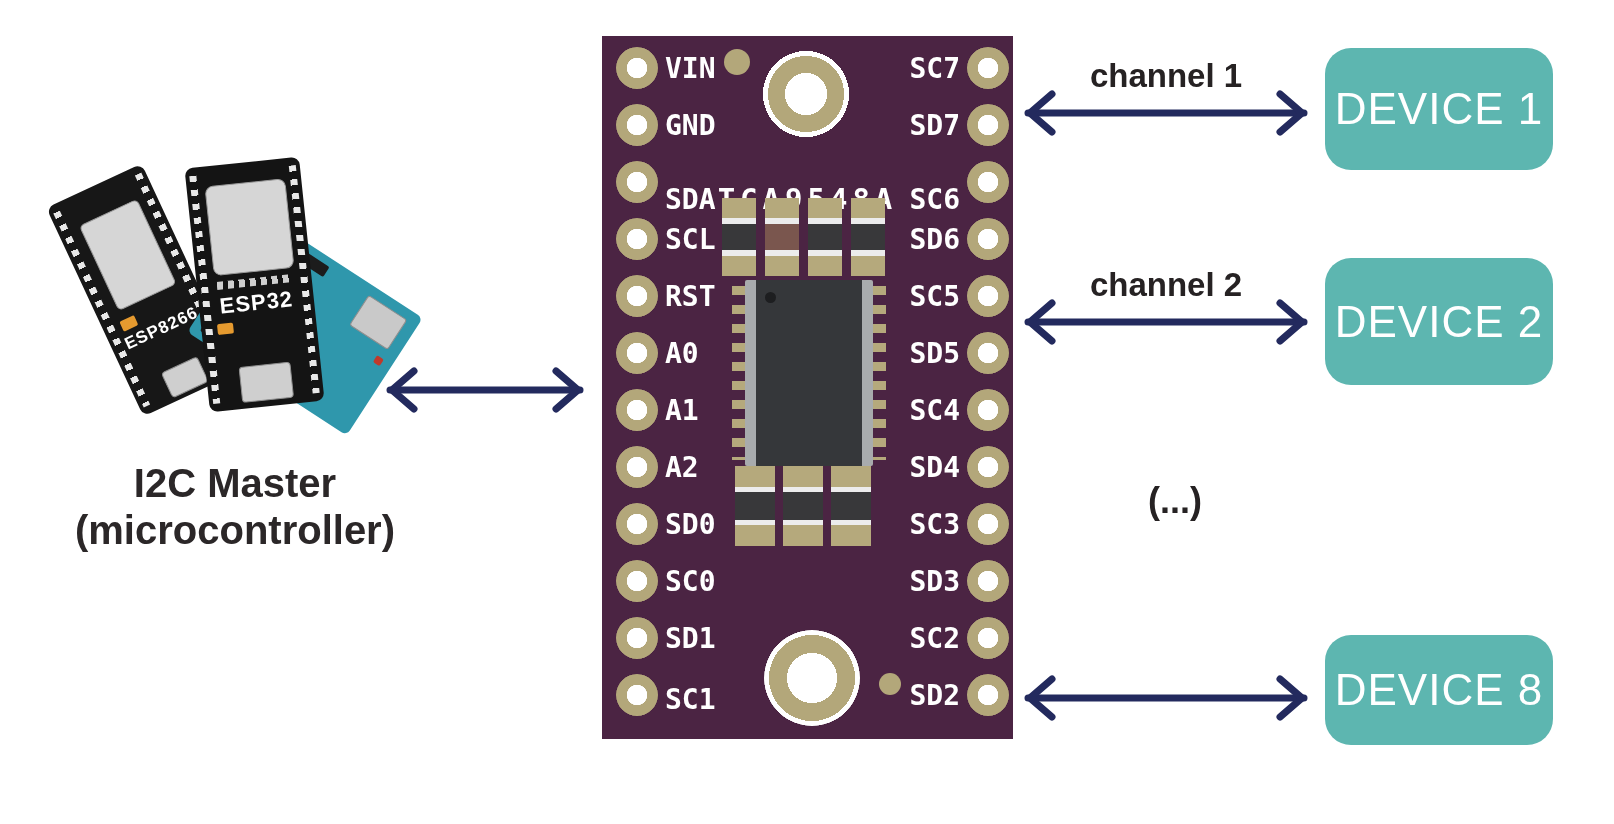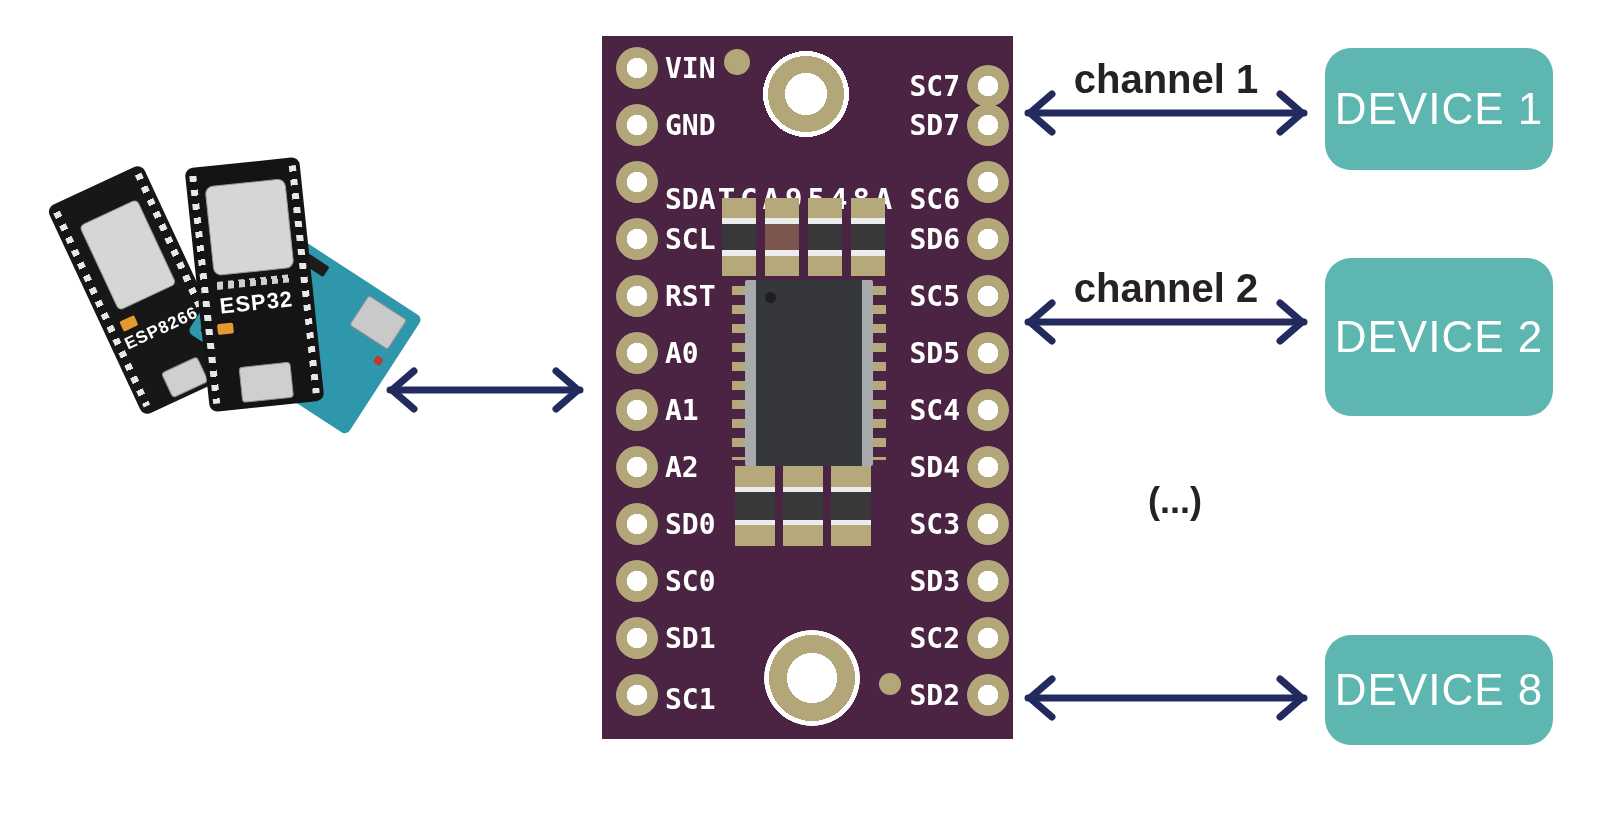--- a/index.html
+++ b/index.html
@@ -69,21 +69,21 @@
   .ic{position:absolute;left:130px;top:244px;width:154px;height:186px;}
   .ic .stubs{position:absolute;top:6px;bottom:6px;width:14px;
        background:repeating-linear-gradient(180deg,#b5a97c 0 9px,rgba(0,0,0,0) 9px 19px);}
   .ic .stubs.l{left:0;} .ic .stubs.r{right:0;}
   .ic .body{position:absolute;left:13px;right:13px;top:0;bottom:0;border-radius:2px;
        background:linear-gradient(90deg,#a8abad 0 11px,#35373a 11px calc(100% - 11px),#a8abad calc(100% - 11px));}
   .ic .body::after{content:"";position:absolute;left:20px;top:12px;width:11px;height:11px;border-radius:50%;background:#1d1e20;}
 
   
   .chan-label{position:absolute;left:1016px;width:300px;text-align:center;
-              color:#262223;font-size:40px;font-weight:600;}
+              color:#262223;font-size:33px;font-weight:600;}
   .device{position:absolute;left:1325px;width:228px;background:#5db6b0;border-radius:26px;
           display:flex;align-items:center;justify-content:center;
           color:#ffffff;font-size:44px;letter-spacing:1px;white-space:nowrap;}
   .ellipsis{position:absolute;left:1095px;top:480px;width:160px;text-align:center;
             color:#262223;font-size:36px;font-weight:600;}
 </style>
 </head>
 <body>
 
 <div class="canvas">
@@ -108,20 +108,24 @@
       <div class="pins-col l"></div>
       <div class="pins-col r"></div>
       <div class="shield"></div>
       <div class="chip-row"></div>
       <div class="orange-bit"></div>
       <div class="mcu-label">ESP32</div>
       <div class="usb"></div>
     </div>
   </div>
 
+  <div class="master-label">
+    <div>I2C Master</div>
+    <div>(microcontroller)</div>
+  </div>
 
   <svg class="arrow" style="left:368px;top:362px;" width="234" height="56" viewBox="0 0 234 56">
     <line x1="22" y1="28" x2="212" y2="28"></line>
     <polyline points="46,9 24,28 46,47"></polyline>
     <polyline points="188,9 210,28 188,47"></polyline>
   </svg>
 
   <div class="pcb">
     <div class="hole top"></div>
     <div class="hole bottom"></div>
@@ -171,21 +175,21 @@
       </div>
     <div class="pin left" style="top:581px;">
         <div class="pad"></div>
         <span class="pin-label">SD1</span>
       </div>
     <div class="pin left" style="top:638px;align-items:flex-end;">
         <div class="pad"></div>
         <span class="pin-label">SC1</span>
       </div>
 
-    <div class="pin right" style="top:29px;">
+    <div class="pin right" style="top:11px;">
         <span class="pin-label">SC7</span>
         <div class="pad"></div>
       </div>
     <div class="pin right" style="top:68px;">
         <span class="pin-label">SD7</span>
         <div class="pad"></div>
       </div>
     <div class="pin right drop" style="top:125px;">
         <span class="pin-label">SC6</span>
         <div class="pad"></div>
@@ -249,21 +253,21 @@
     <polyline points="262,9 284,28 262,47"></polyline>
   </svg>
   <div class="device" style="top:48px;height:122px;text-align:center;">DEVICE 1</div>
 
   <div class="chan-label" style="top:266px;">channel 2</div>
   <svg class="arrow" style="left:1018px;top:294px;" width="296" height="56" viewBox="0 0 296 56">
     <line x1="10" y1="28" x2="286" y2="28"></line>
     <polyline points="34,9 12,28 34,47"></polyline>
     <polyline points="262,9 284,28 262,47"></polyline>
   </svg>
-  <div class="device" style="top:258px;height:158px;">DEVICE 2</div>
+  <div class="device" style="top:258px;height:127px;">DEVICE 2</div>
 
   <div class="ellipsis">(...)</div>
 
   <svg class="arrow" style="left:1018px;top:670px;" width="296" height="56" viewBox="0 0 296 56">
     <line x1="10" y1="28" x2="286" y2="28"></line>
     <polyline points="34,9 12,28 34,47"></polyline>
     <polyline points="262,9 284,28 262,47"></polyline>
   </svg>
   <div class="device" style="top:635px;height:110px;">DEVICE 8</div>
 

